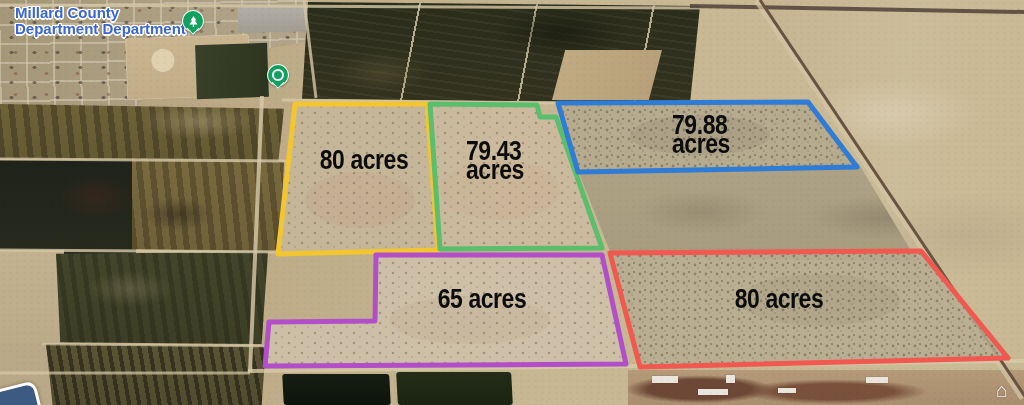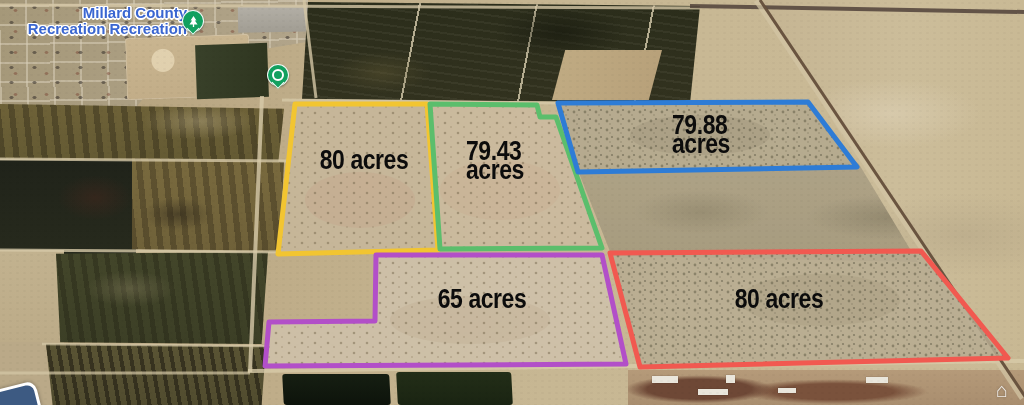--- a/index.html
+++ b/index.html
@@ -152,21 +152,21 @@
     font-size:27px; letter-spacing:-.5px; line-height:19px; white-space:nowrap;
     transform:scaleX(.85);
   }
   .plabel.center { text-align:center; transform-origin:center; }
   .plabel.leftal { transform-origin:left; }
   .plabel .l1,.plabel .l2 { display:block; }
   .plabel .l2:empty { display:none; }
 
   .poi-label {
     position:absolute; left:15px; top:5px; width:172px; z-index:10;
-    font-size:15px; font-weight:700; line-height:16px; text-align:right;
+    font-size:15px; font-weight:700; line-height:16px; text-align:left;
     text-shadow:-1px -1px 0 #fff,1px -1px 0 #fff,-1px 1px 0 #fff,1px 1px 0 #fff,
                  0 -1.5px #fff,0 1.5px #fff,-1.5px 0 #fff,1.5px 0 #fff;
   }
 
   
   .pin {
     position:absolute; width:20px; height:20px; border-radius:50%;
     border:1.5px solid rgba(255,255,255,.95); z-index:11;
     display:flex; align-items:center; justify-content:center;
     box-shadow:0 1px 2px rgba(0,0,0,.4); cursor:pointer;
@@ -298,21 +298,21 @@
     <span class="l1">65 acres</span>
 
   </div>
   <div class="plabel center" style="left:699px;top:287px;width:160px;line-height:24px">
     <span class="l1">80 acres</span>
 
   </div>
 
   <div class="poi-label" style="color: rgb(58, 102, 209);">
     <span>Millard County</span><br>
-    <span>Recreation Recreation</span>
+    <span>Department Department</span>
   </div>
 
   <div class="pin" style="left: 182px; top: 10px; background-color: rgb(18, 160, 95);">
     <span class="glyph">
       <svg width="13" height="13" viewBox="0 0 24 24">
         <path d="M12 2 L17.5 10 H14.5 L19.5 17.5 H13.2 V22 H10.8 V17.5 H4.5 L9.5 10 H6.5 Z" fill="#ffffff"></path>
       </svg>
     </span>
   </div>
   <div class="pin" style="left: 267px; top: 64px; background-color: rgb(18, 160, 95);">

